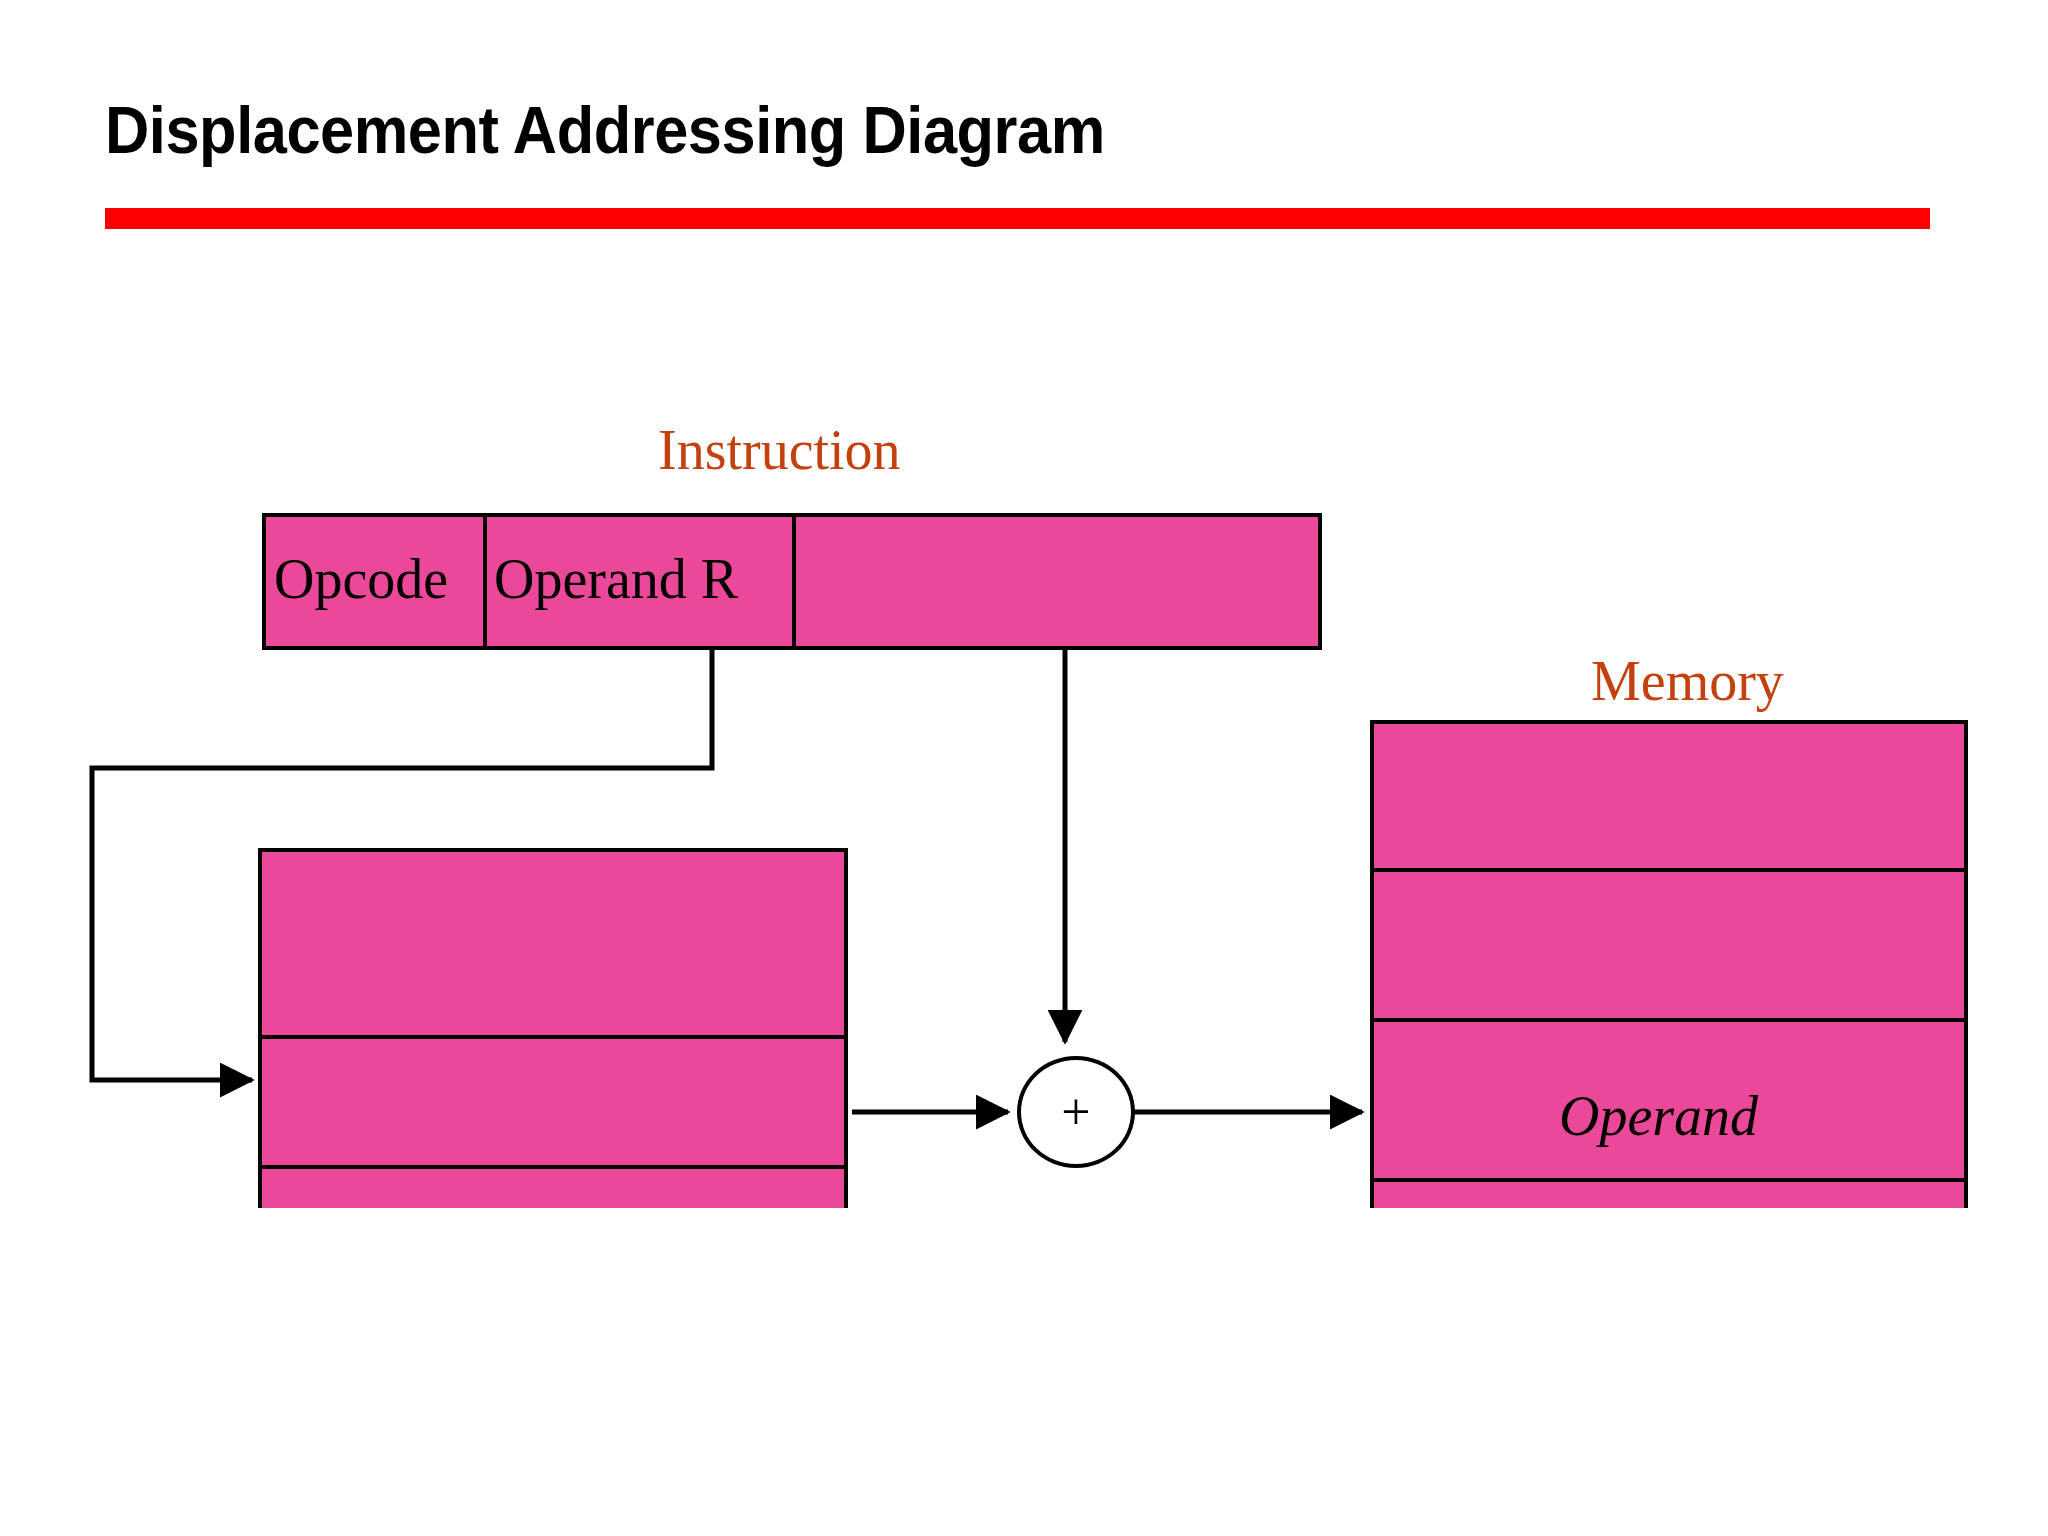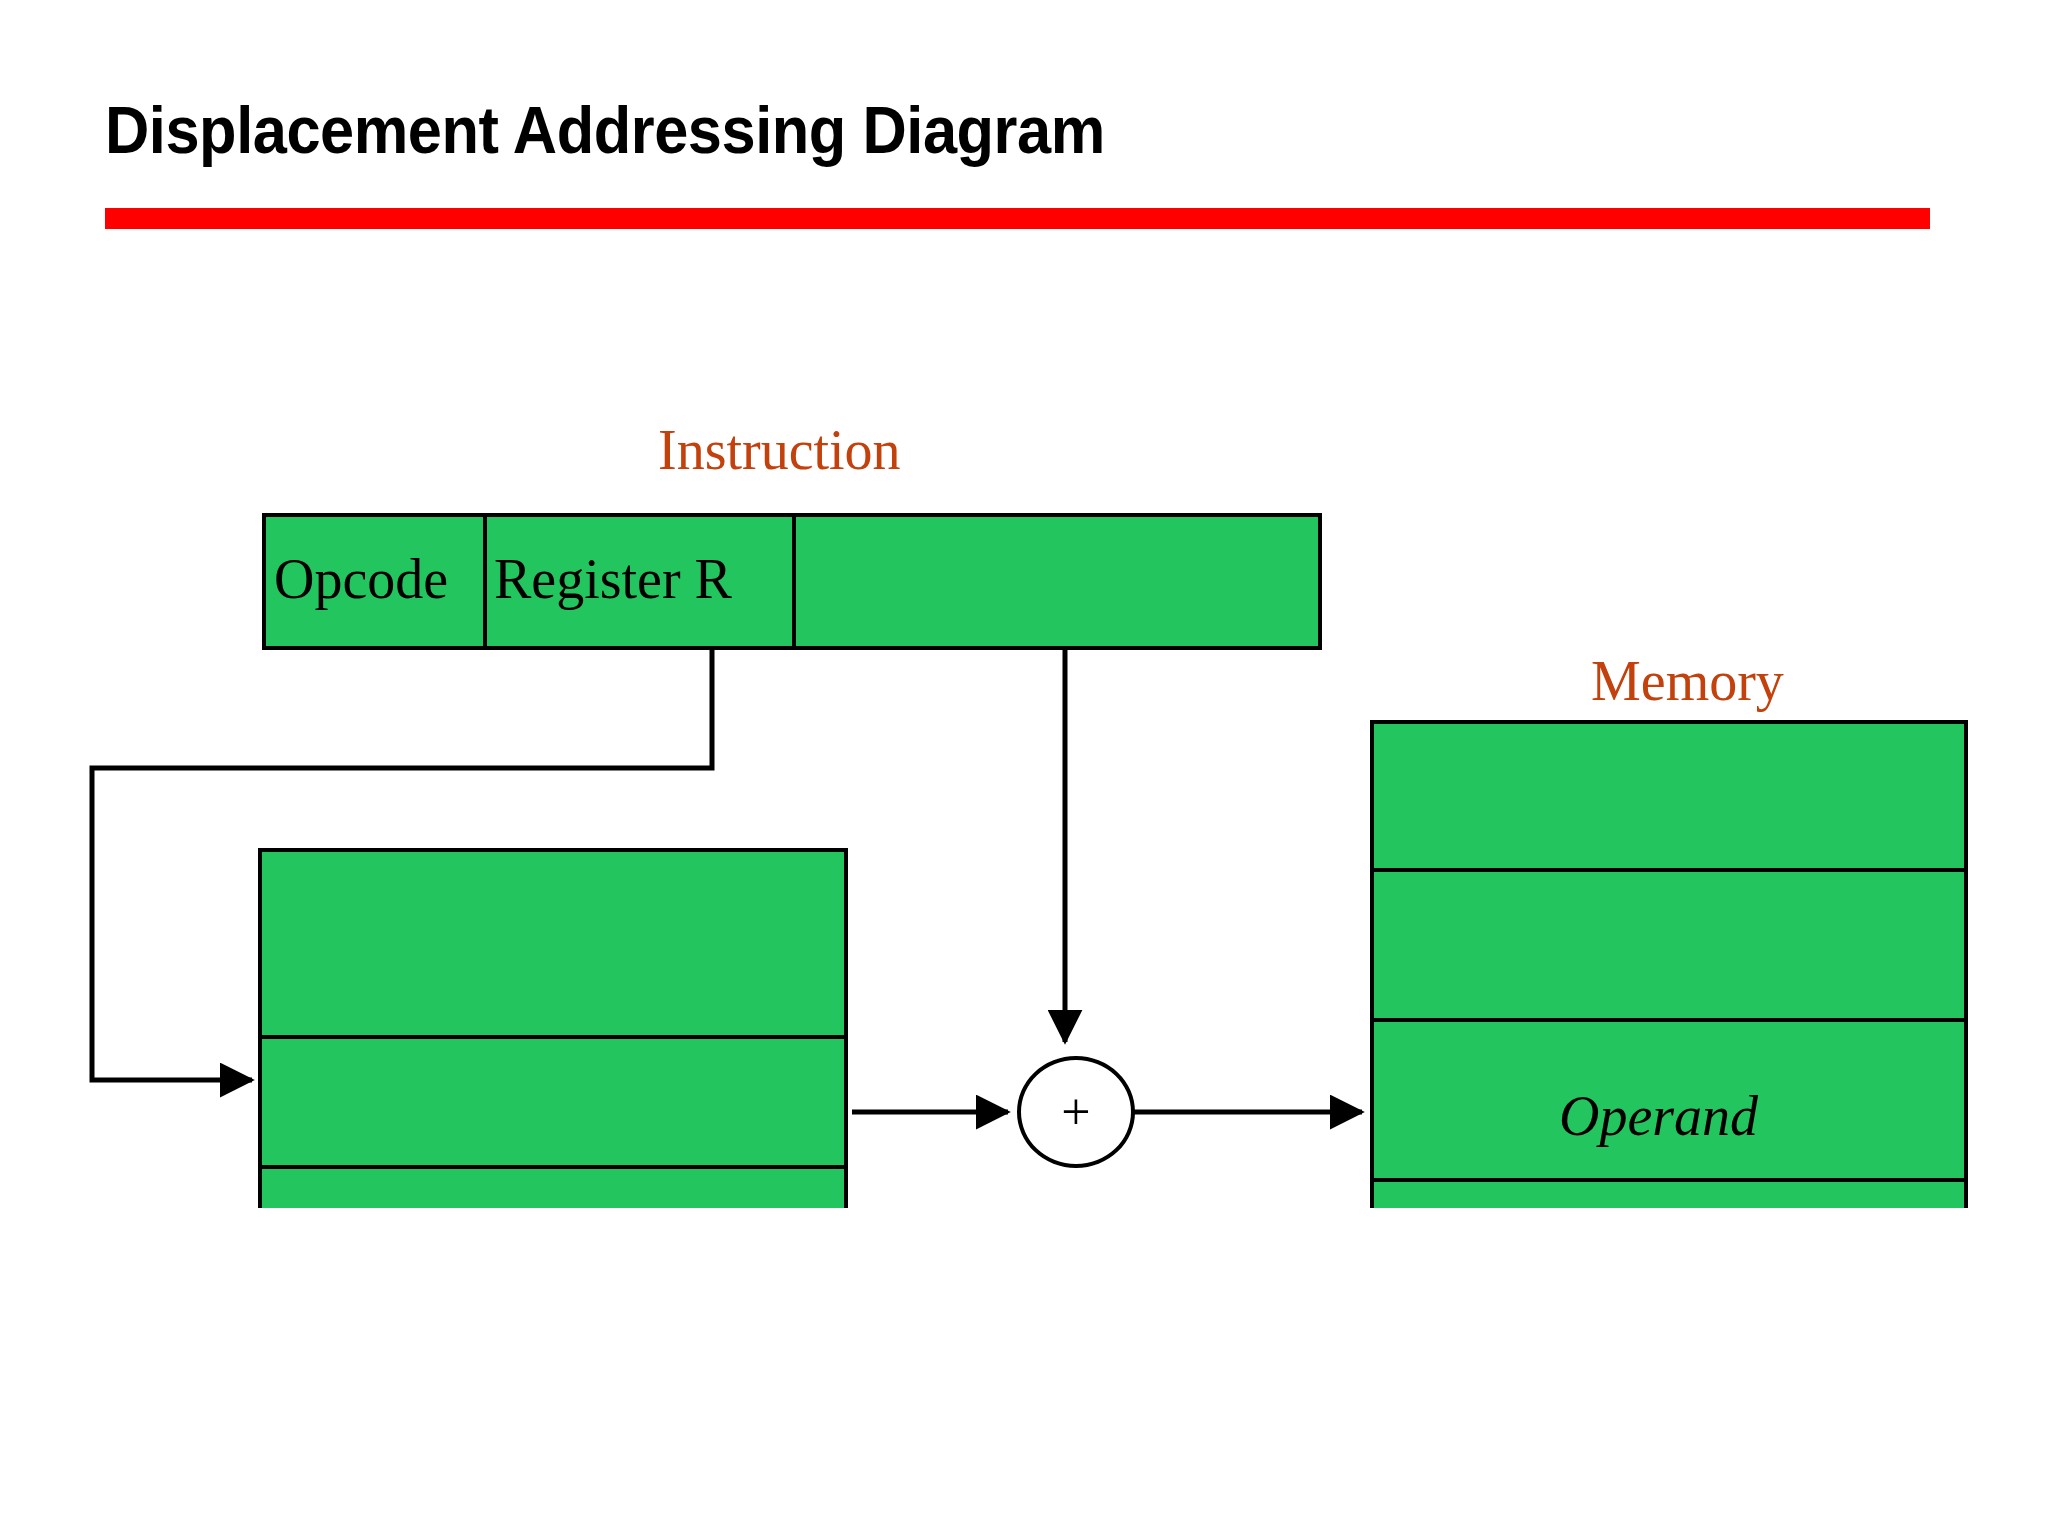--- a/index.html
+++ b/index.html
@@ -55,21 +55,21 @@
     font-size: 56px;
     color: #c2410c;
     white-space: nowrap;
   }
 
   
   .box {
     position: absolute;
     box-sizing: border-box;
     border: 4px solid #000000;
-    background: #22c55e;
+    background: #ec4899;
   }
   .vdiv {
     position: absolute;
     top: 0;
     bottom: 0;
     width: 4px;
     background: #000000;
   }
   .hdiv {
     position: absolute;
@@ -120,21 +120,21 @@
   <div class="caption" style="left:658px; top:418px;">Instruction</div>
 
   <div class="caption" style="left:1591px; top:613px;margin-top:36px;">Memory</div>
 
 
   <div class="box" style="left:262px; top:513px; width:1060px; height:137px;">
     <div class="vdiv" style="left:217px;"></div>
     <div class="vdiv" style="left:526px;"></div>
 
     <div class="cell-label" style="left:8px; top:30px;">Opcode</div>
-    <div class="cell-label" style="left:228px; top:30px;">Register R</div>
+    <div class="cell-label" style="left:228px; top:30px;">Operand R</div>
   </div>
 
   <div class="box" style="left:258px; top:848px; width:590px; height:620px;">
     <div class="hdiv" style="top:183px;"></div>
     <div class="hdiv" style="top:313px;"></div>
     <div class="hdiv" style="top:456px;"></div>
 
   </div>
 
   <div class="box" style="left:1370px; top:720px; width:598px; height:760px;font-style:italic;">

